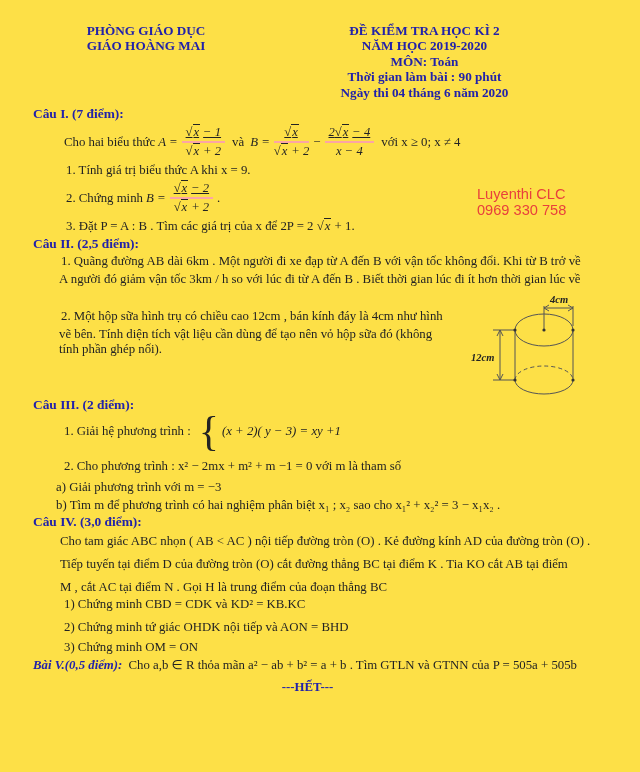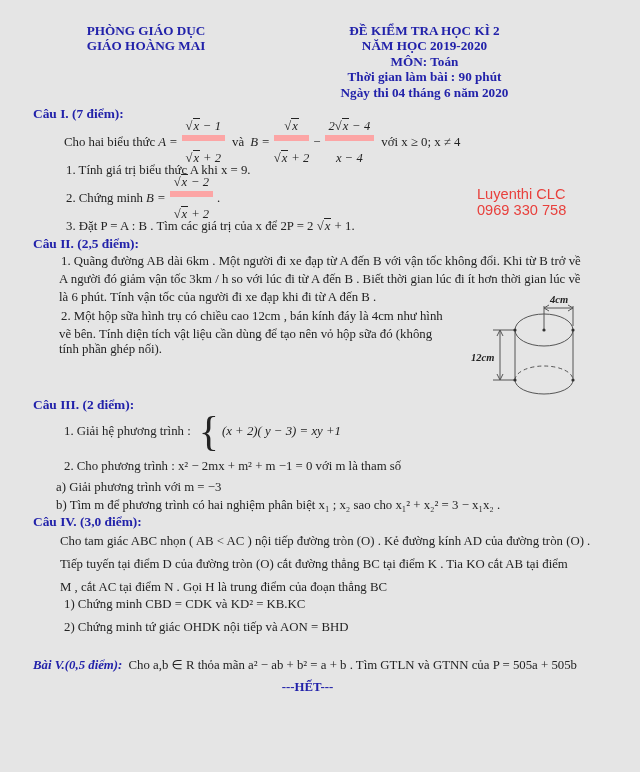--- a/index.html
+++ b/index.html
@@ -1,30 +1,30 @@
 <!DOCTYPE html>
 <html><head>
 <meta charset="utf-8">
 <style>
   html,body{margin:0;padding:0;}
   .page{
-    position:relative; width:640px; height:772px; background:#e5e5e5;
+    position:relative; width:640px; height:772px; background:#fde047;
     font-family:"Liberation Serif", serif; color:#232323; font-size:12.8px;
     overflow:hidden;
   }
   .abs{position:absolute; white-space:nowrap;}
   .blue{color:#2222aa; font-weight:bold;}
   .hdr{text-align:center; line-height:15.4px; font-size:13.2px;}
   .h{font-size:13.4px;}
   .t{line-height:15px;}
   .row{display:flex; align-items:center;}
   .frac{display:inline-flex; flex-direction:column; text-align:center;
         vertical-align:middle; margin:0 4px; font-style:italic; font-size:12.6px;}
-  .frac .num{border-bottom:6px solid #fca5a5; padding:0 4px 1px; line-height:15px;}
-  .frac .den{padding-top:10px; line-height:15px;}
+  .frac .num{border-bottom:2px solid #fca5a5; padding:0 4px 1px; line-height:15px;text-decoration:underline;}
+  .frac .den{padding-top:1px; line-height:15px;}
   .rt{white-space:nowrap;}
   .rt::before{content:"\221A"; font-style:normal;}
   .rt .rad{border-top:1px solid #232323; padding:0 1px; font-style:italic;}
   .it{font-style:italic;}
   .sys{display:flex; align-items:center;}
   .sys .brace{font-size:42px; font-weight:400; line-height:44px; margin:0 3px 0 8px;}
   .sys .brace::before{content:"{";}
   .sys .eqs{display:flex; flex-direction:column;}
   .sys .eqs div{line-height:19px; font-style:italic;}
   .wm{color:#e8403c; font-family:"Liberation Sans", sans-serif;
@@ -92,21 +92,20 @@
 
   <div class="abs t" style="left:66px; top:219px;">
     <span>3. Đặt  P = A : B . Tìm các giá trị của x để  2P = 2</span>
     <span class="rt"><span class="rad">x</span></span>
     <span>+ 1.</span>
   </div>
 
   <div class="abs blue h" style="left:33px; top:236px;">Câu II. (2,5 điểm):</div>
   <div class="abs t" style="left:61px; top:254px;">1. Quãng đường AB dài 6km . Một người đi xe đạp từ A đến B với vận tốc không đổi. Khi từ B trở về</div>
   <div class="abs t" style="left:59px; top:272px;">A người đó giảm vận tốc 3km / h so với lúc đi từ A đến B . Biết thời gian lúc đi ít hơn thời gian lúc về</div>
-  <div class="abs t" style="left:59px; top:290px;">là 6 phút. Tính vận tốc của người đi xe đạp khi đi từ A đến B .</div>
   <div class="abs t" style="left:61px; top:309px;">2. Một hộp sữa hình trụ có chiều cao 12cm , bán kính đáy là 4cm như hình</div>
   <div class="abs t" style="left:59px; top:327px;">vẽ bên. Tính diện tích vật liệu cần dùng để tạo nên vỏ hộp sữa đó (không</div>
   <div class="abs t" style="left:59px; top:342px;">tính phần ghép nối).</div>
 
   <svg class="abs" style="left:470px; top:292px;" width="160" height="108" viewBox="0 0 160 108">
     <g stroke="#555" stroke-width="1" fill="none">
       <ellipse cx="74" cy="38" rx="29" ry="16"></ellipse>
       <line x1="45" y1="38" x2="45" y2="88"></line>
       <line x1="103" y1="38" x2="103" y2="88"></line>
       <path d="M45,88 A29,14 0 0 0 103,88"></path>
@@ -144,20 +143,21 @@
   <div class="abs t" style="left:64px; top:459px;">2. Cho phương trình : x² − 2mx + m² + m −1 = 0  với  m  là tham số</div>
   <div class="abs t" style="left:56px; top:480px;">a) Giải phương trình với  m = −3</div>
   <div class="abs t" style="left:56px; top:498px;">b) Tìm  m  để phương trình có hai nghiệm phân biệt  x₁ ; x₂  sao cho  x₁² + x₂² = 3 − x₁x₂ .</div>
 
   <div class="abs blue h" style="left:33px; top:514px;">Câu IV. (3,0 điểm):</div>
   <div class="abs t" style="left:60px; top:557px;">Tiếp tuyến tại điểm D của đường tròn (O) cắt đường thẳng BC tại điểm K . Tia KO cắt AB tại điểm</div>
   <div class="abs t" style="left:60px; top:534px;">Cho tam giác ABC nhọn ( AB &lt; AC ) nội tiếp đường tròn (O) . Kẻ đường kính AD của đường tròn (O) .</div>
   <div class="abs t" style="left:60px; top:580px;">M , cắt AC tại điểm N . Gọi H là trung điểm của đoạn thẳng BC</div>
   <div class="abs t" style="left:64px; top:597px;">1) Chứng minh  CBD = CDK  và  KD² = KB.KC</div>
   <div class="abs t" style="left:64px; top:620px;">2) Chứng minh tứ giác  OHDK  nội tiếp và  AON = BHD</div>
+  <div class="abs t" style="left:64px; top:640px;">3) Chứng minh  OM = ON</div>
 
   <div class="abs t" style="left:33px; top:658px;">
     <span class="blue it">Bài V.(0,5 điểm):</span>
     <span class="mml">Cho  a,b ∈ R  thỏa mãn  a² − ab + b² = a + b . Tìm GTLN và GTNN của   P = 505a + 505b</span>
   </div>
 
   <div class="abs blue ctr" style="left:0; top:680px; width:615px;">---HẾT---</div>
 
 </div>
 

